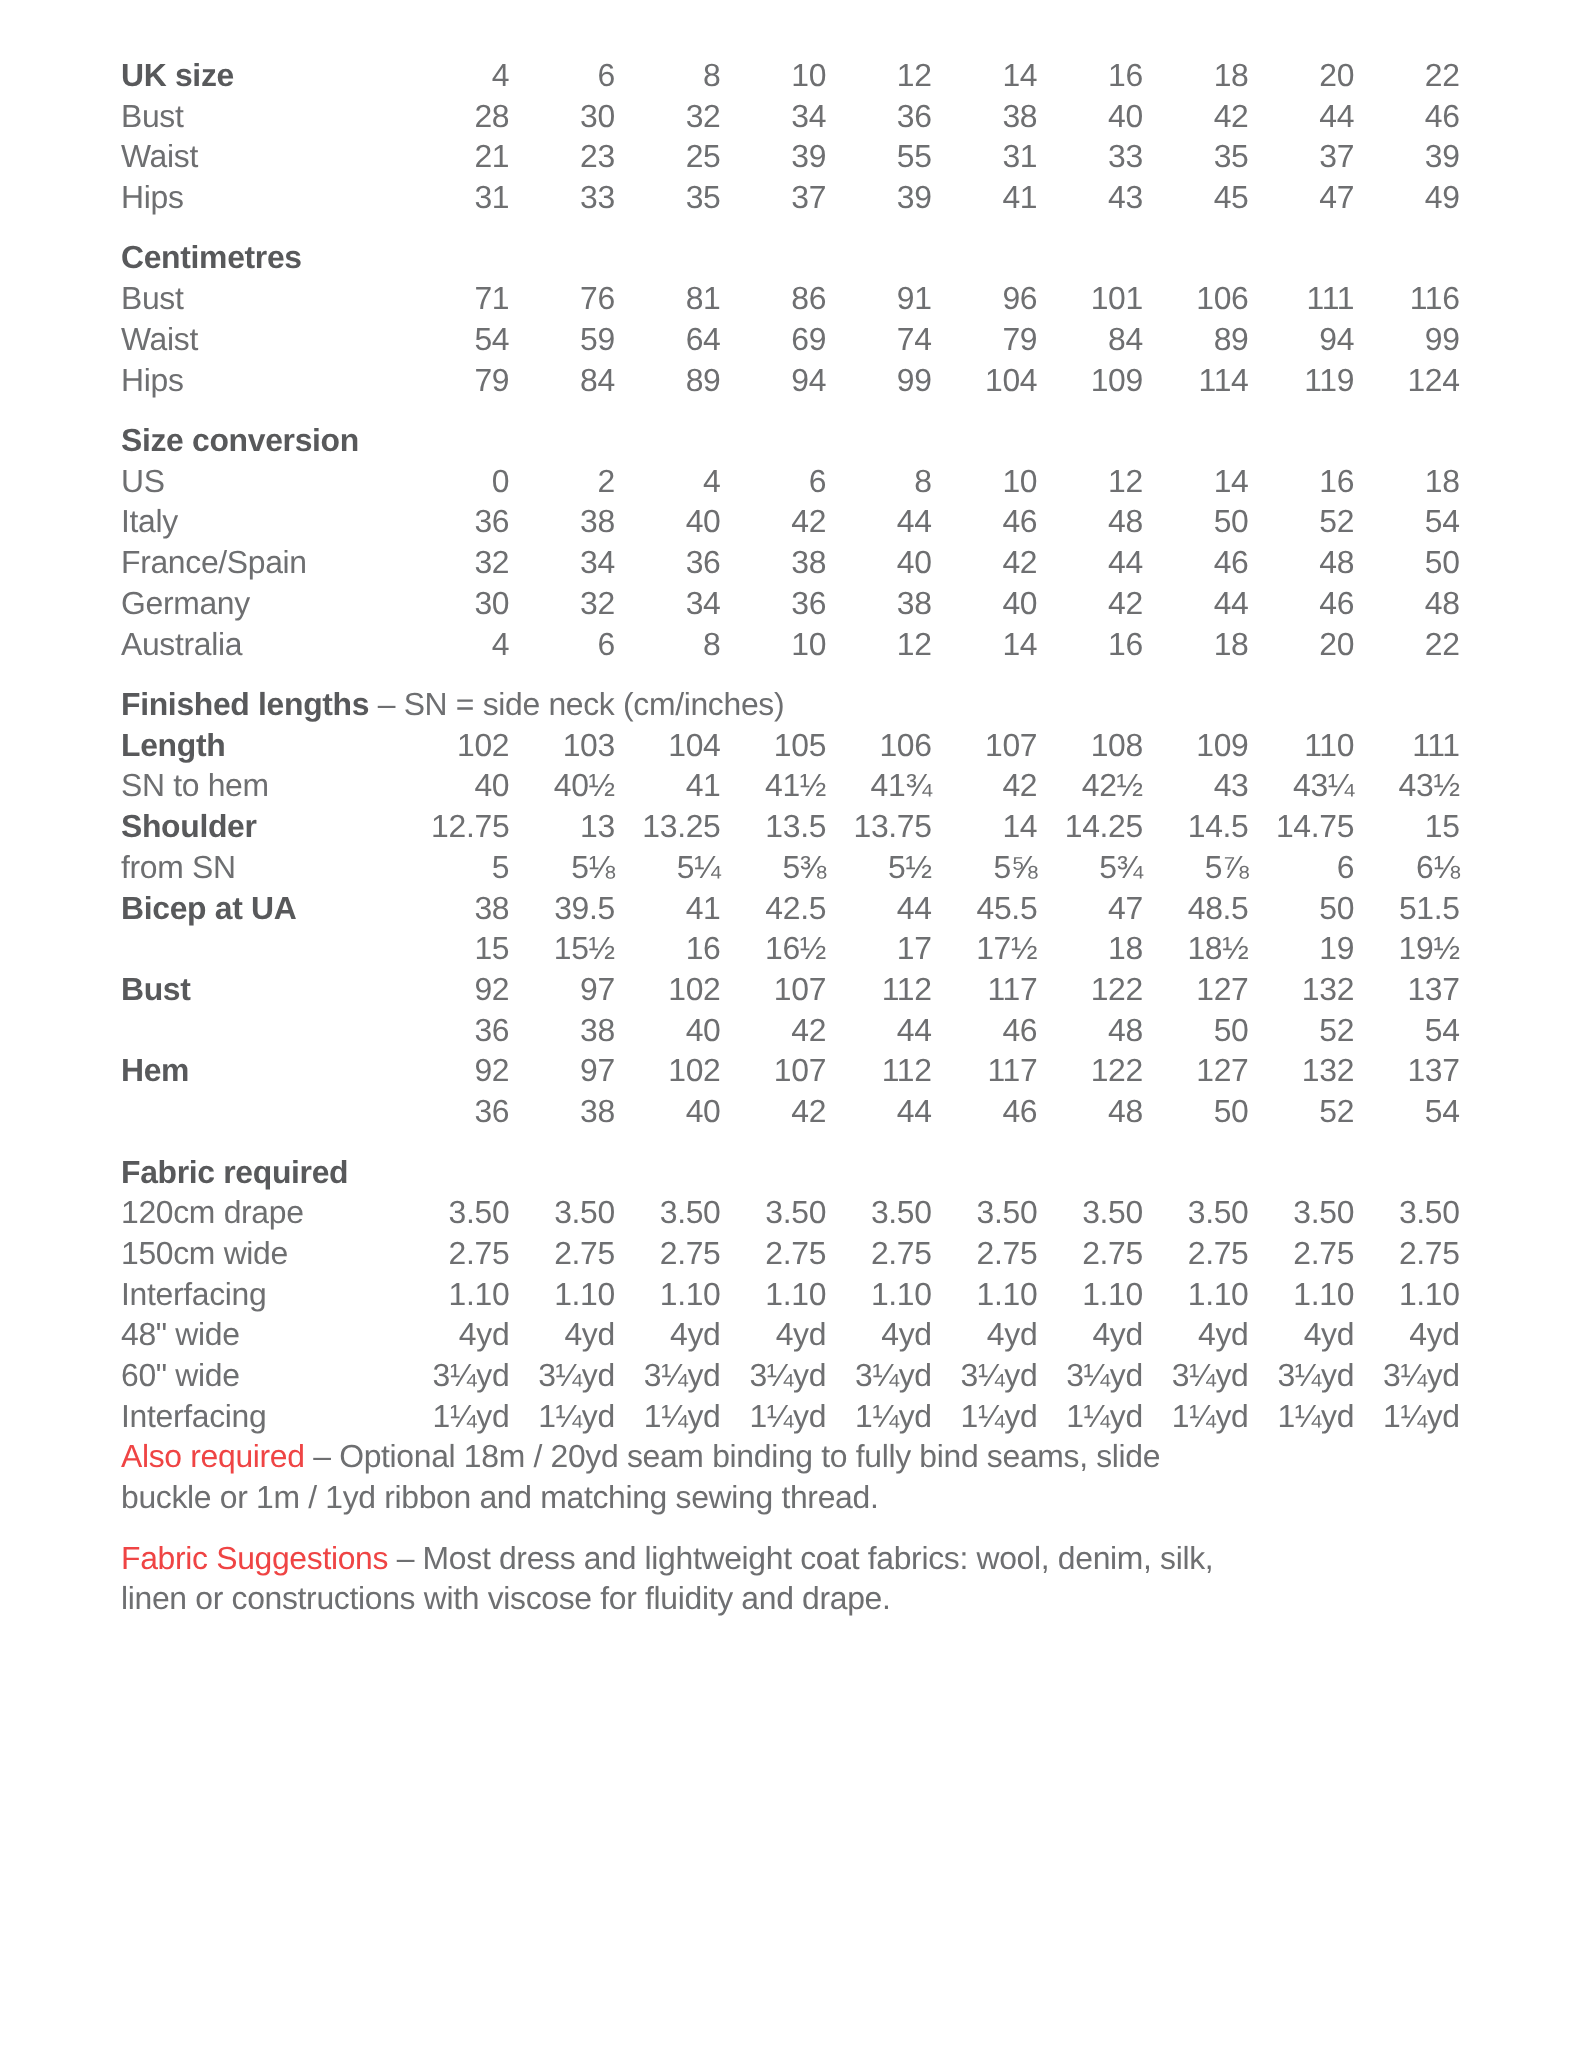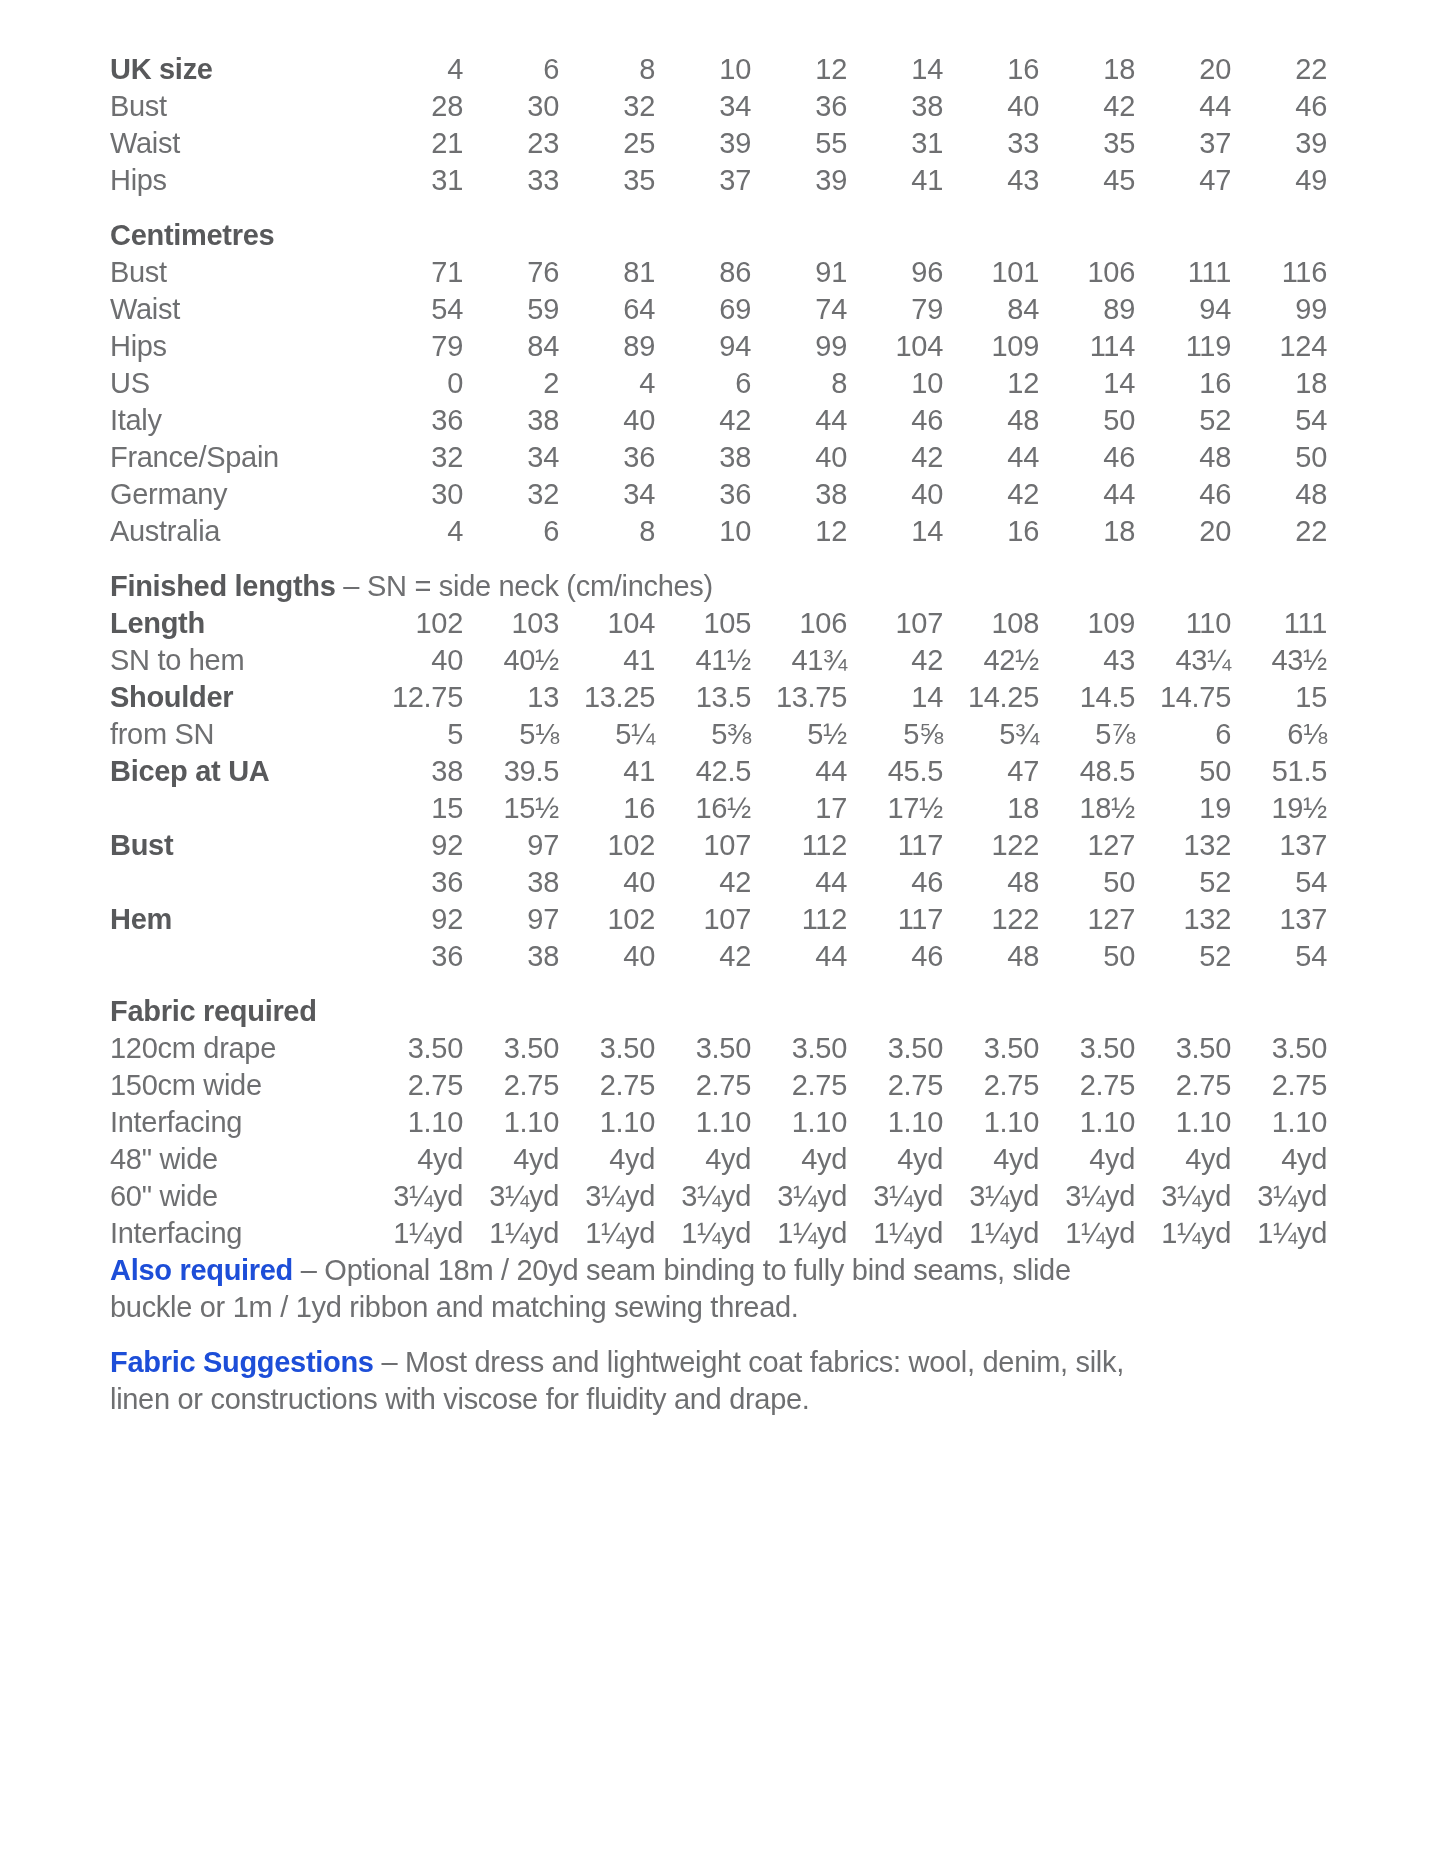--- a/index.html
+++ b/index.html
@@ -40,22 +40,22 @@
   .section-heading .suffix {
     font-weight: normal;
     color: #6e6f71;
   }
   .note {
     margin: 0;
     max-width: 1020px;
   }
   .note.gap { margin-top: 18px; }
   .note .lead {
-    font-weight: bold;
-    color: #1d4ed8;
+    font-weight: normal;
+    color: #ef4444;
   }
 </style>
 </head>
 <body>
 
 <main class="page">
   <section id="size-chart">
       <div class="grid-row">
         <div class="cell label bold">UK size</div>
         <div class="cell val">4</div>
@@ -141,20 +141,21 @@
         <div class="cell val">84</div>
         <div class="cell val">89</div>
         <div class="cell val">94</div>
         <div class="cell val">99</div>
         <div class="cell val">104</div>
         <div class="cell val">109</div>
         <div class="cell val">114</div>
         <div class="cell val">119</div>
         <div class="cell val">124</div>
       </div>
+      <div class="section-heading bold"><span>Size conversion</span></div>
       <div class="grid-row">
         <div class="cell label">US</div>
         <div class="cell val">0</div>
         <div class="cell val">2</div>
         <div class="cell val">4</div>
         <div class="cell val">6</div>
         <div class="cell val">8</div>
         <div class="cell val">10</div>
         <div class="cell val">12</div>
         <div class="cell val">14</div>

